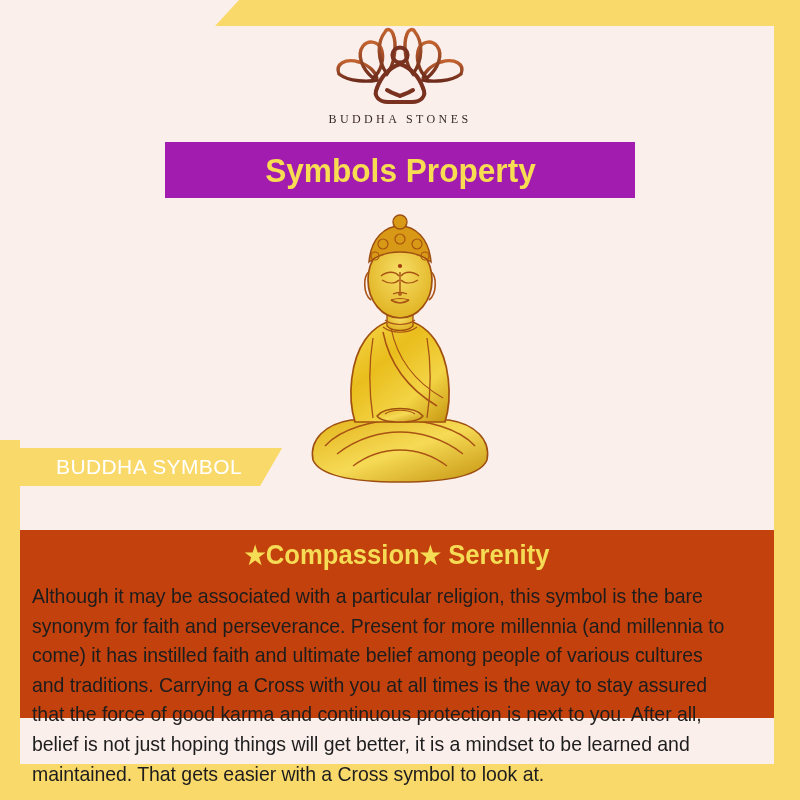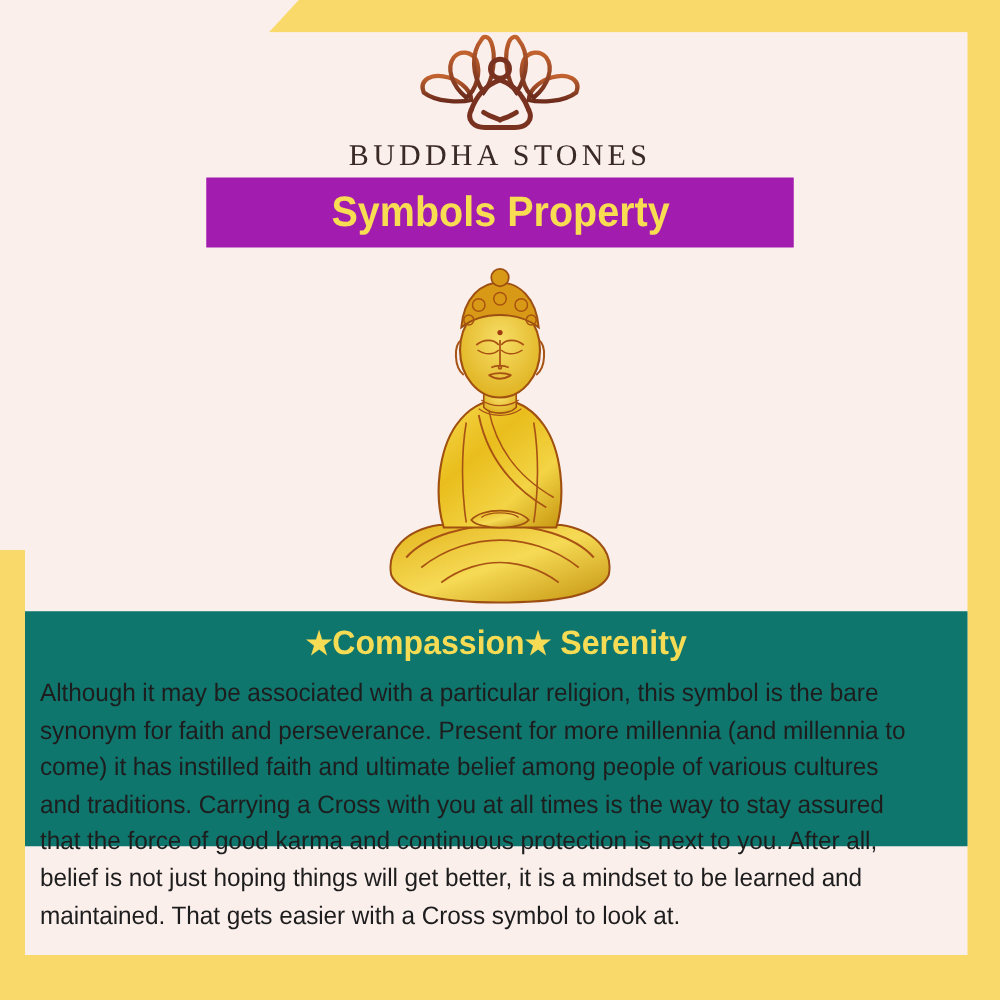--- a/index.html
+++ b/index.html
@@ -85,21 +85,21 @@
   .logo-mark {
     display: block;
     margin: 0 auto;
     width: 170px;
     height: 86px;
   }
   .logo-wordmark {
     display: block;
     margin: 4px auto 0;
     font-family: "Liberation Serif", serif;
-    font-size: 24px;
+    font-size: 12px;
     letter-spacing: 3.4px;
     color: #3a2a25;
     font-weight: 400;
   }
 
   
   .title-banner {
     position: absolute;
     top: 142px;
     left: 165px;
@@ -157,24 +157,24 @@
     font-size: 21px;
     font-weight: 400;
     letter-spacing: 0.4px;
     white-space: nowrap;
   }
 
   
   .content-panel {
     position: absolute;
     left: 20px;
-    top: 489px;
+    top: 530px;
     width: 754px;
     height: 188px;
-    background: #0f766e;
+    background: #c2410c;
     z-index: 3;
   }
 
   .subtitle-row {
     margin: 10px 0 0 0;
     text-align: center;
     font-family: "Liberation Sans Narrow", "Liberation Sans", sans-serif;
     font-size: 27px;
     font-weight: bold;
     color: #f6dc55;
@@ -311,20 +311,23 @@
       <path d="M87 70 C 93 74, 100 74, 104 70" fill="none" stroke="#a85314" stroke-width="1.2"></path>
       <path d="M106 70 C 110 74, 117 74, 123 70" fill="none" stroke="#a85314" stroke-width="1.2"></path>
       <circle cx="105" cy="56" r="2.1" fill="#a03c12"></circle>
       <path d="M105 62 L 105 82 C 101 86, 109 86, 105 82" fill="none" stroke="#a85314" stroke-width="1.4"></path>
       <path d="M98 84 C 102 82, 108 82, 112 84" fill="none" stroke="#a85314" stroke-width="1.3"></path>
       <path d="M96 90 C 102 94, 108 94, 114 90" fill="none" stroke="#a85314" stroke-width="1.6"></path>
       <path d="M96 90 C 102 88, 108 88, 114 90" fill="none" stroke="#a85314" stroke-width="1.2"></path>
     </svg>
   </div>
 
+  <div class="symbol-tag">
+    <span class="symbol-tag-text">BUDDHA SYMBOL</span>
+  </div>
 
   <div class="content-panel">
     <div class="subtitle-row">
       <span class="subtitle-star">★</span><span>Compassion</span><span class="subtitle-star">★</span>&nbsp;<span>Serenity</span>
     </div>
     <p class="body-copy">Although it may be associated with a particular religion, this symbol is the bare synonym for faith and perseverance. Present for more millennia (and millennia to come) it has instilled faith and ultimate belief among people of various cultures and traditions. Carrying a Cross with you at all times is the way to stay assured that the force of good karma and continuous protection is next to you. After all, belief is not just hoping things will get better, it is a mindset to be learned and maintained. That gets easier with a Cross symbol to look at.</p>
   </div>
 
 </div>
 

